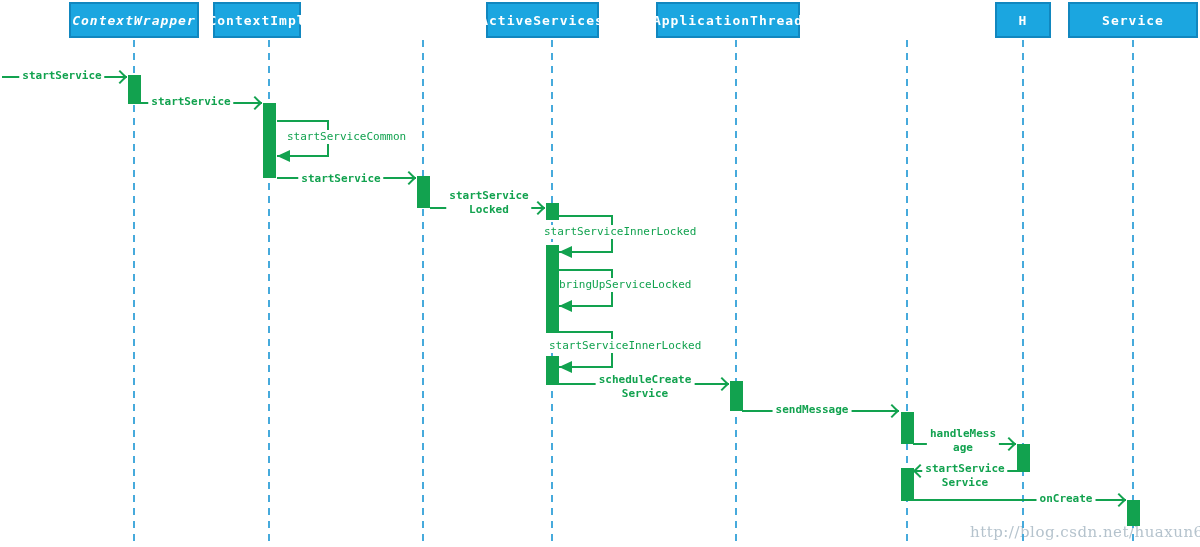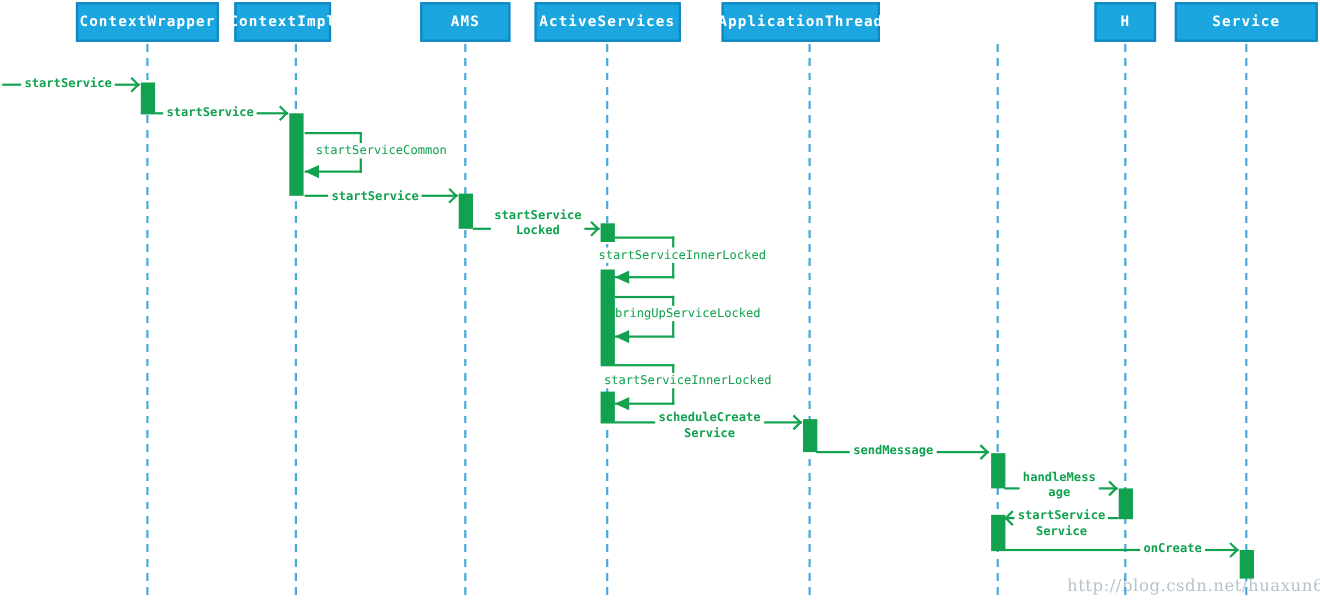--- a/index.html
+++ b/index.html
@@ -42,27 +42,26 @@
     position:absolute;z-index:1;
     font-family:"DejaVu Serif", serif;font-size:15px;letter-spacing:0.5px;
   }
 </style>
 </head>
 <body>
 
 <div id="stage">
   <div class="watermark" style="left: 970px; top: 523px; color: rgb(181, 195, 205);">http://blog.csdn.net/huaxun66</div>
 <div class="lifeline" style="left: 133px; background: repeating-linear-gradient(rgb(70, 170, 220) 0px, rgb(70, 170, 220) 7px, transparent 7px, transparent 13px);"></div>
-    <div class="actorbox" style="left: 69px; width: 130px; background: rgb(27, 166, 224); border: 2px solid rgb(17, 135, 191); color: rgb(255, 255, 255);">ContextWrapper</div>
+    <div class="actorbox" style="left: 69px; width: 130px; background: rgb(27, 166, 224); border: 2px solid rgb(17, 135, 191); color: rgb(255, 255, 255); font-style: italic;">ContextWrapper</div>
     <div class="lifeline" style="left: 268px; background: repeating-linear-gradient(rgb(70, 170, 220) 0px, rgb(70, 170, 220) 7px, transparent 7px, transparent 13px);"></div>
     <div class="actorbox" style="left: 213px; width: 88px; background: rgb(27, 166, 224); border: 2px solid rgb(17, 135, 191); color: rgb(255, 255, 255);">ContextImpl</div>
     <div class="lifeline" style="left: 422px; background: repeating-linear-gradient(rgb(70, 170, 220) 0px, rgb(70, 170, 220) 7px, transparent 7px, transparent 13px);"></div>
-    <div class="actorbox" style="left: 382px; width: 82px; background: rgb(27, 166, 224); border: 2px solid rgb(17, 135, 191); color: rgb(255, 255, 255);">AMS</div>
     <div class="lifeline" style="left: 551px; background: repeating-linear-gradient(rgb(70, 170, 220) 0px, rgb(70, 170, 220) 7px, transparent 7px, transparent 13px);"></div>
-    <div class="actorbox" style="left: 485.5px; width: 133px; background: rgb(27, 166, 224); border: 2px solid rgb(17, 135, 191); color: rgb(255, 255, 255);">ActiveServices</div>
+    <div class="actorbox" style="left: 485.5px; width: 113px; background: rgb(27, 166, 224); border: 2px solid rgb(17, 135, 191); color: rgb(255, 255, 255);">ActiveServices</div>
     <div class="lifeline" style="left: 735px; background: repeating-linear-gradient(rgb(70, 170, 220) 0px, rgb(70, 170, 220) 7px, transparent 7px, transparent 13px);"></div>
     <div class="actorbox" style="left: 656px; width: 144px; background: rgb(27, 166, 224); border: 2px solid rgb(17, 135, 191); color: rgb(255, 255, 255);">ApplicationThread</div>
     <div class="lifeline" style="left: 906px; background: repeating-linear-gradient(rgb(70, 170, 220) 0px, rgb(70, 170, 220) 7px, transparent 7px, transparent 13px);"></div>
     <div class="lifeline" style="left: 1022px; background: repeating-linear-gradient(rgb(70, 170, 220) 0px, rgb(70, 170, 220) 7px, transparent 7px, transparent 13px);"></div>
     <div class="actorbox" style="left: 995px; width: 56px; background: rgb(27, 166, 224); border: 2px solid rgb(17, 135, 191); color: rgb(255, 255, 255);">H</div>
     <div class="lifeline" style="left: 1132px; background: repeating-linear-gradient(rgb(70, 170, 220) 0px, rgb(70, 170, 220) 7px, transparent 7px, transparent 13px);"></div>
     <div class="actorbox" style="left: 1068px; width: 130px; background: rgb(27, 166, 224); border: 2px solid rgb(17, 135, 191); color: rgb(255, 255, 255);">Service</div>
     <div class="bar" style="left: 127.5px; top: 75px; height: 29px; background: rgb(18, 162, 79);"></div>
     <div class="bar" style="left: 262.5px; top: 103px; height: 75px; background: rgb(18, 162, 79);"></div>
     <div class="bar" style="left: 416.5px; top: 176px; height: 32px; background: rgb(18, 162, 79);"></div>

